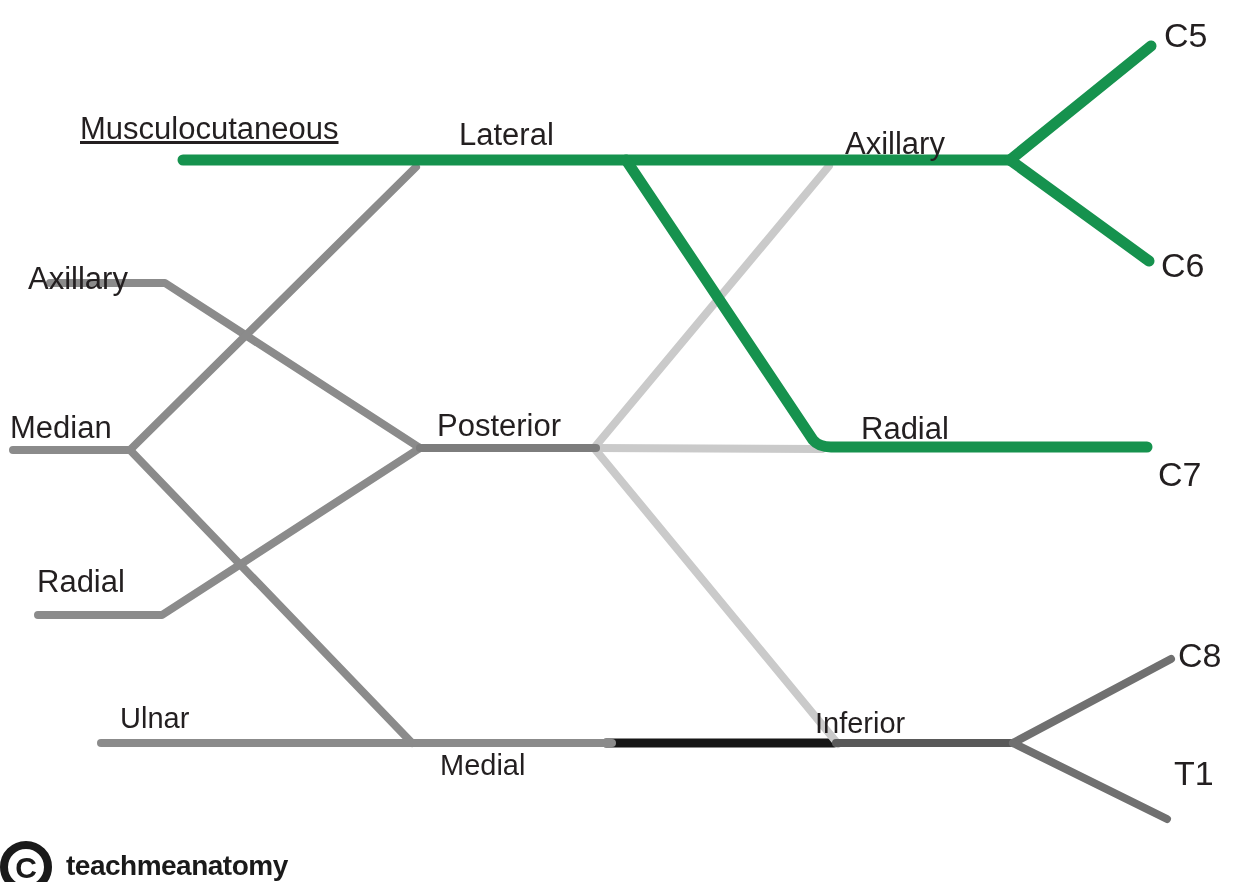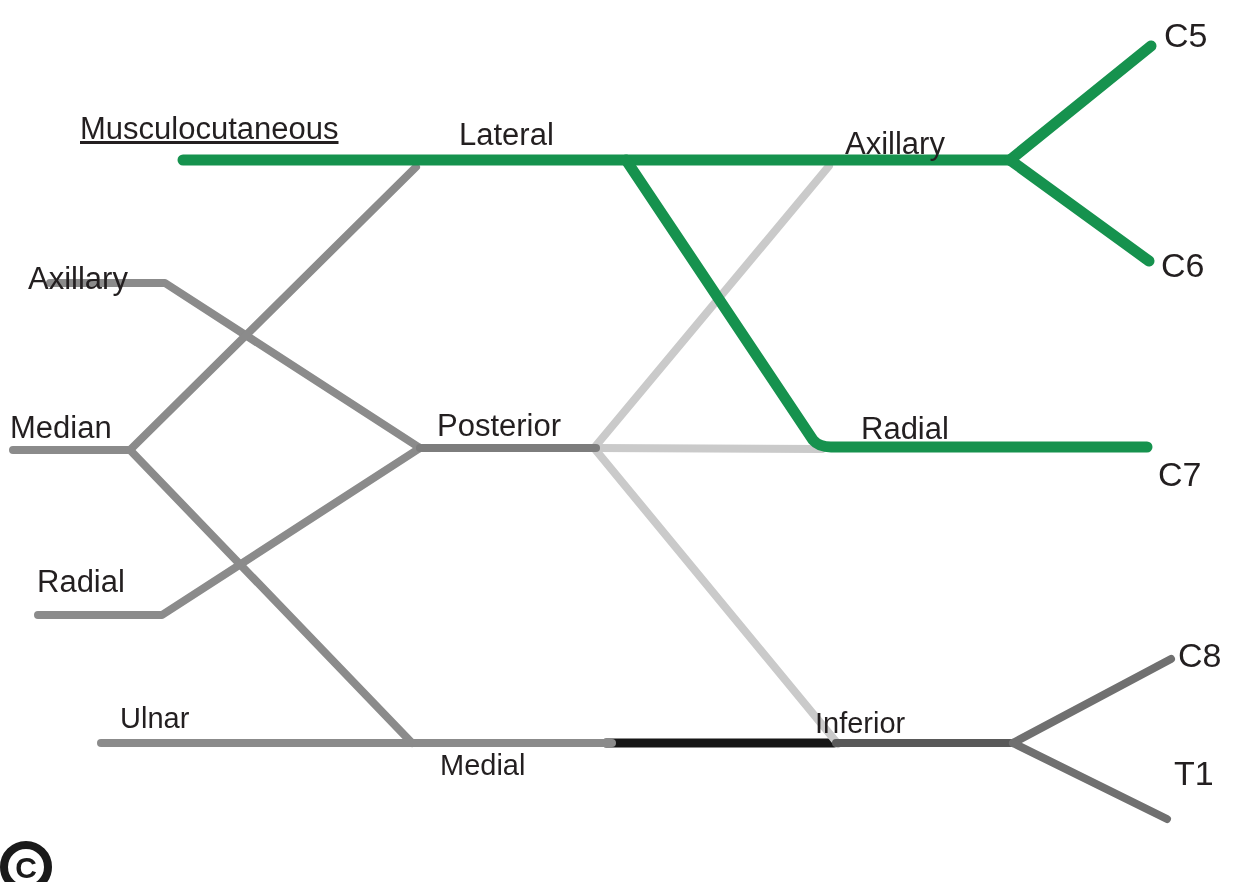--- a/index.html
+++ b/index.html
@@ -110,13 +110,14 @@
 <div class="label root-label" id="lbl-c5">C5</div>
 <div class="label root-label" id="lbl-c6">C6</div>
 <div class="label root-label" id="lbl-c7">C7</div>
 <div class="label root-label" id="lbl-c8">C8</div>
 <div class="label root-label" id="lbl-t1">T1</div>
 
 <div id="logo">
   <div id="logo-circle">
     <span id="logo-c">C</span>
   </div>
+  <span id="logo-text">teachmeanatomy</span>
 </div>
 
 </body></html>

